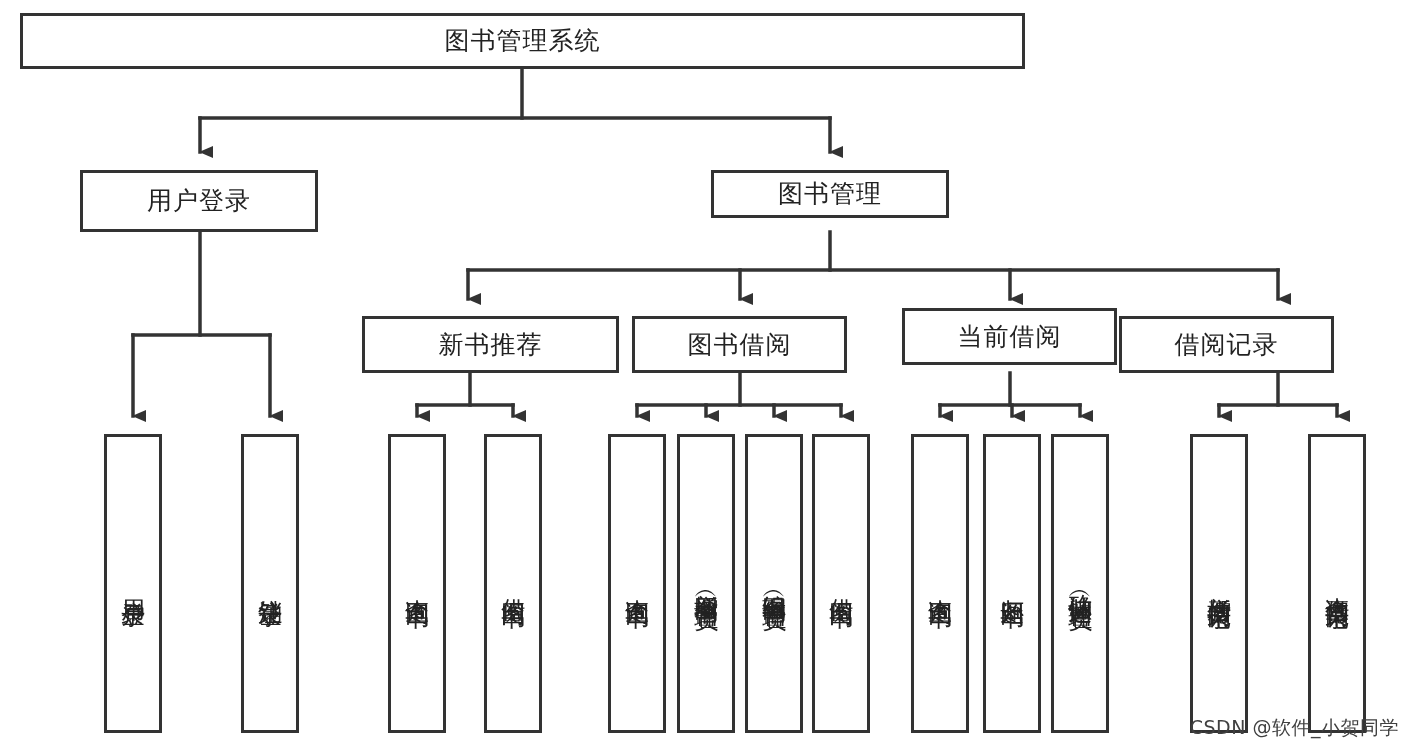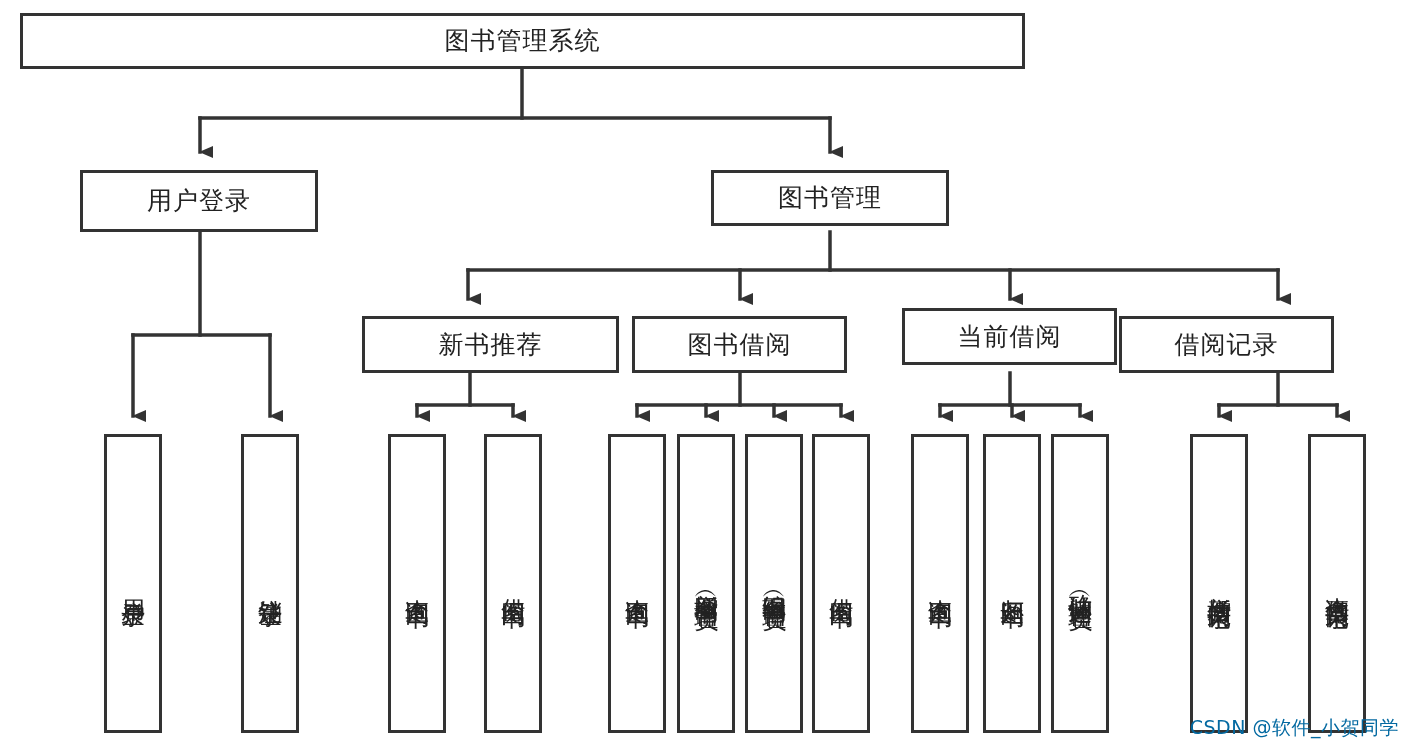--- a/index.html
+++ b/index.html
@@ -53,21 +53,21 @@
     writing-mode: vertical-rl;
     text-orientation: upright;
     white-space: normal;
     display: block;
   }
   .watermark {
     position: absolute;
     right: 6px;
     bottom: 6px;
     font-size: 19px;
-    color: #0369a1;
+    color: #404040;
     letter-spacing: 0.5px;
     white-space: nowrap;
   }
 </style>
 </head>
 <body>
 
 <div id="canvas">
 
   <svg class="connectors" viewBox="0 0 1405 747" xmlns="http://www.w3.org/2000/svg">
@@ -120,21 +120,21 @@
     </g>
   </svg>
 
   <div class="node h" style="left: 20px; top: 13px; width: 1005px; height: 56px;">
     <span>图书管理系统</span>
   </div>
 
   <div class="node h" style="left: 80px; top: 170px; width: 238px; height: 62px;">
     <span>用户登录</span>
   </div>
-  <div class="node h" style="left: 711px; top: 170px; width: 238px; height: 56px;">
+  <div class="node h" style="left: 711px; top: 170px; width: 238px; height: 48px;">
     <span>图书管理</span>
   </div>
 
   <div class="node h" style="left: 362px; top: 316px; width: 257px; height: 57px;">
     <span>新书推荐</span>
   </div>
   <div class="node h" style="left: 632px; top: 316px; width: 215px; height: 57px;">
     <span>图书借阅</span>
   </div>
   <div class="node h" style="left: 902px; top: 308px; width: 215px; height: 57px;">

